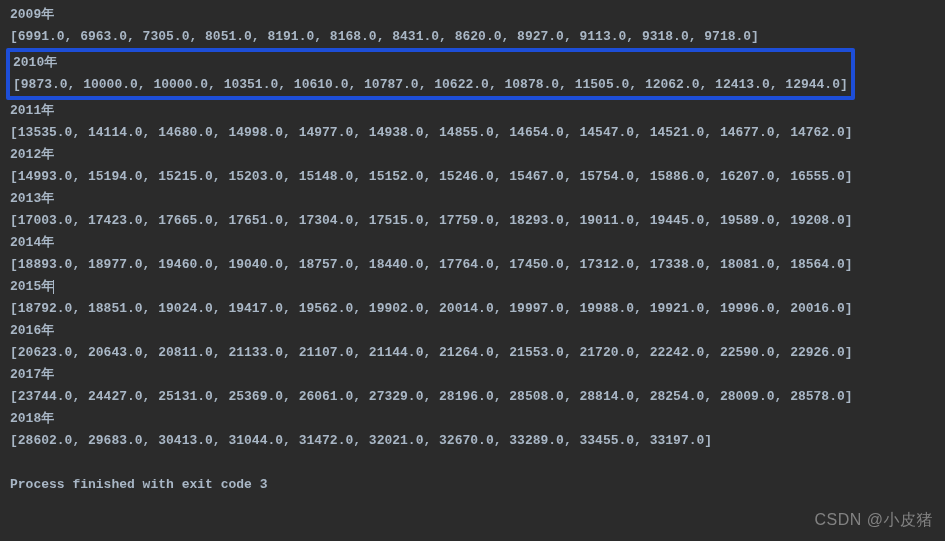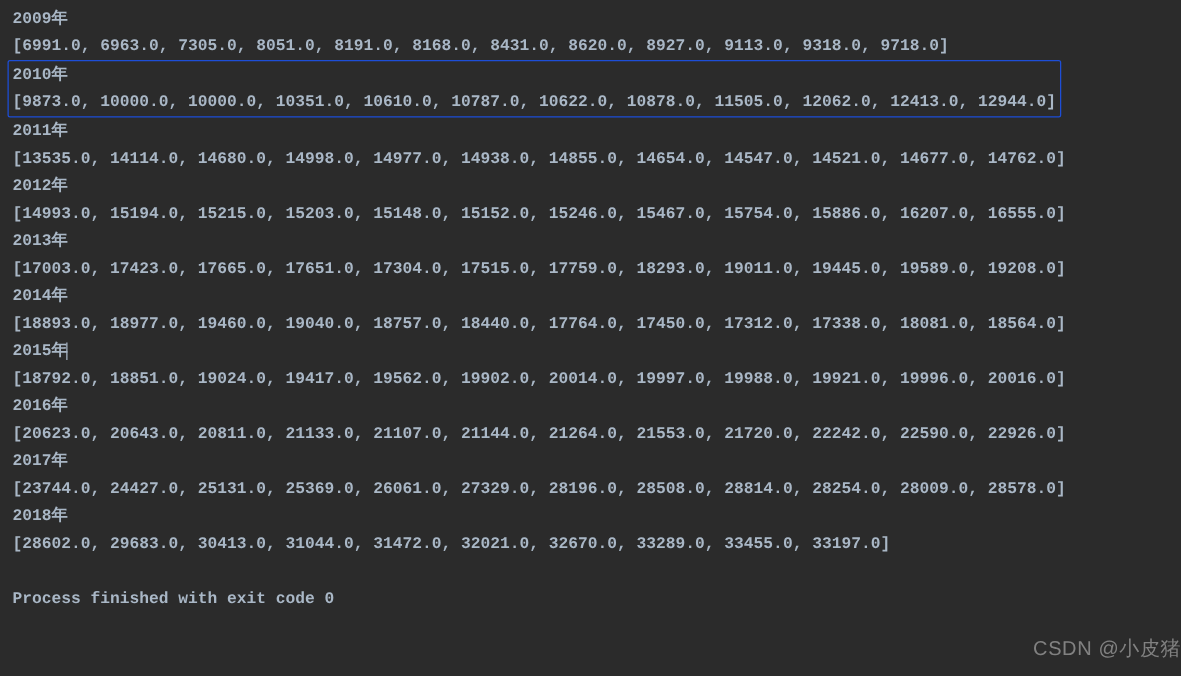--- a/index.html
+++ b/index.html
@@ -10,45 +10,45 @@
       color: #a9b7c6;
       width: 945px;
       height: 541px;
       overflow: hidden;
       position: relative;
       padding: 4px 10px;
       line-height: 22px;
     }
     .line { white-space: nowrap; font-weight: bold; }
     .highlight-box {
-      border: 1px solid #1d4ed8;
+      border: 4px solid #1d4ed8;
       border-radius: 2px;
       padding: 0 3px;
       margin-left: -4px;
       display: inline-block;
     }
     .highlight-box .line { display: block; }
     .cursor {
       display: inline-block;
       width: 1px;
       height: 14px;
       background: #a9b7c6;
       vertical-align: middle;
       margin-left: -1px;
     }
     .watermark {
       position: absolute;
-      right: 0;
+      right: 12px;
       bottom: 10px;
       color: rgba(200,200,200,0.55);
       font-family: sans-serif;
       font-size: 16px;
       letter-spacing: 0.5px;
     }
   </style>
 </head>
 <body>
 
 <div id="console"><div class="line">2009年</div><div class="line">[6991.0, 6963.0, 7305.0, 8051.0, 8191.0, 8168.0, 8431.0, 8620.0, 8927.0, 9113.0, 9318.0, 9718.0]</div><div class="highlight-box"><div class="line">2010年</div><div class="line">[9873.0, 10000.0, 10000.0, 10351.0, 10610.0, 10787.0, 10622.0, 10878.0, 11505.0, 12062.0, 12413.0, 12944.0]</div></div><div class="line">2011年</div><div class="line">[13535.0, 14114.0, 14680.0, 14998.0, 14977.0, 14938.0, 14855.0, 14654.0, 14547.0, 14521.0, 14677.0, 14762.0]</div><div class="line">2012年</div><div class="line">[14993.0, 15194.0, 15215.0, 15203.0, 15148.0, 15152.0, 15246.0, 15467.0, 15754.0, 15886.0, 16207.0, 16555.0]</div><div class="line">2013年</div><div class="line">[17003.0, 17423.0, 17665.0, 17651.0, 17304.0, 17515.0, 17759.0, 18293.0, 19011.0, 19445.0, 19589.0, 19208.0]</div><div class="line">2014年</div><div class="line">[18893.0, 18977.0, 19460.0, 19040.0, 18757.0, 18440.0, 17764.0, 17450.0, 17312.0, 17338.0, 18081.0, 18564.0]</div><div class="line">2015年<span class="cursor"></span></div><div class="line">[18792.0, 18851.0, 19024.0, 19417.0, 19562.0, 19902.0, 20014.0, 19997.0, 19988.0, 19921.0, 19996.0, 20016.0]</div><div class="line">2016年</div><div class="line">[20623.0, 20643.0, 20811.0, 21133.0, 21107.0, 21144.0, 21264.0, 21553.0, 21720.0, 22242.0, 22590.0, 22926.0]</div><div class="line">2017年</div><div class="line">[23744.0, 24427.0, 25131.0, 25369.0, 26061.0, 27329.0, 28196.0, 28508.0, 28814.0, 28254.0, 28009.0, 28578.0]</div><div class="line">2018年</div><div class="line">[28602.0, 29683.0, 30413.0, 31044.0, 31472.0, 32021.0, 32670.0, 33289.0, 33455.0, 33197.0]</div></div>
 <div class="line">&nbsp;</div>
-<div class="line">Process finished with exit code 0</div>
+<div class="line">Process finished with exit code 3</div>
 
 <div class="watermark">CSDN @小皮猪</div>
 
 </body></html>

